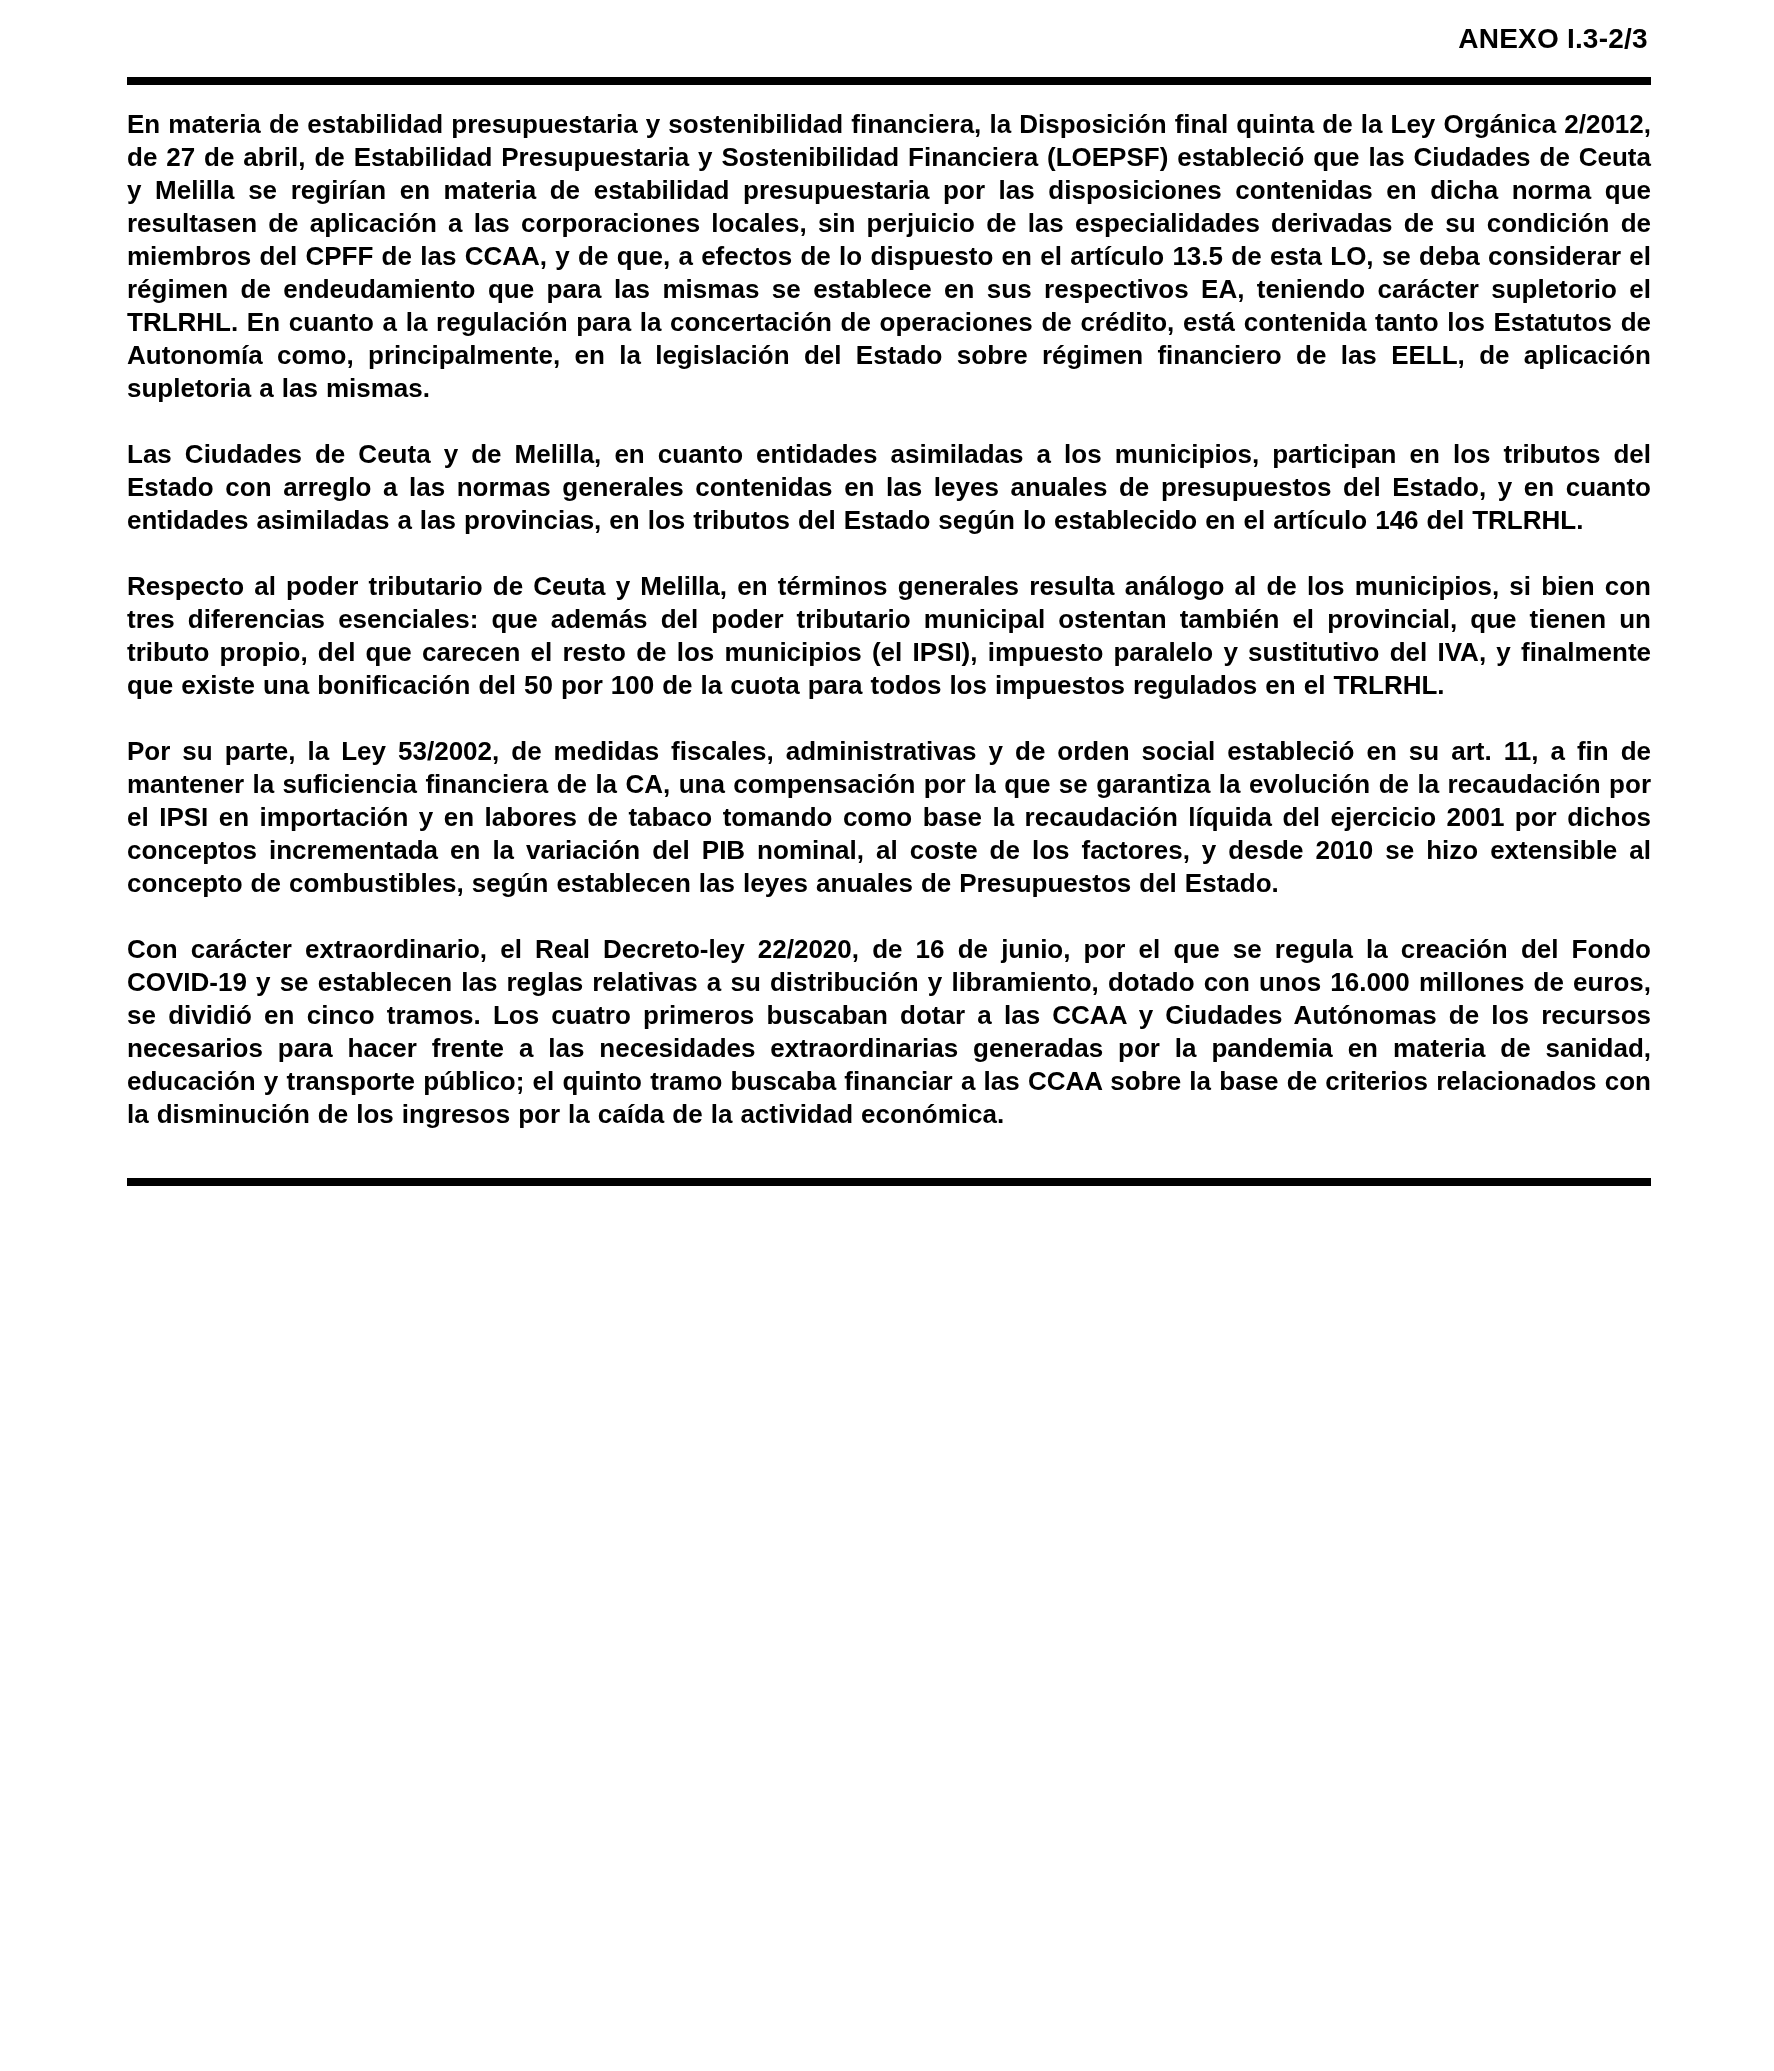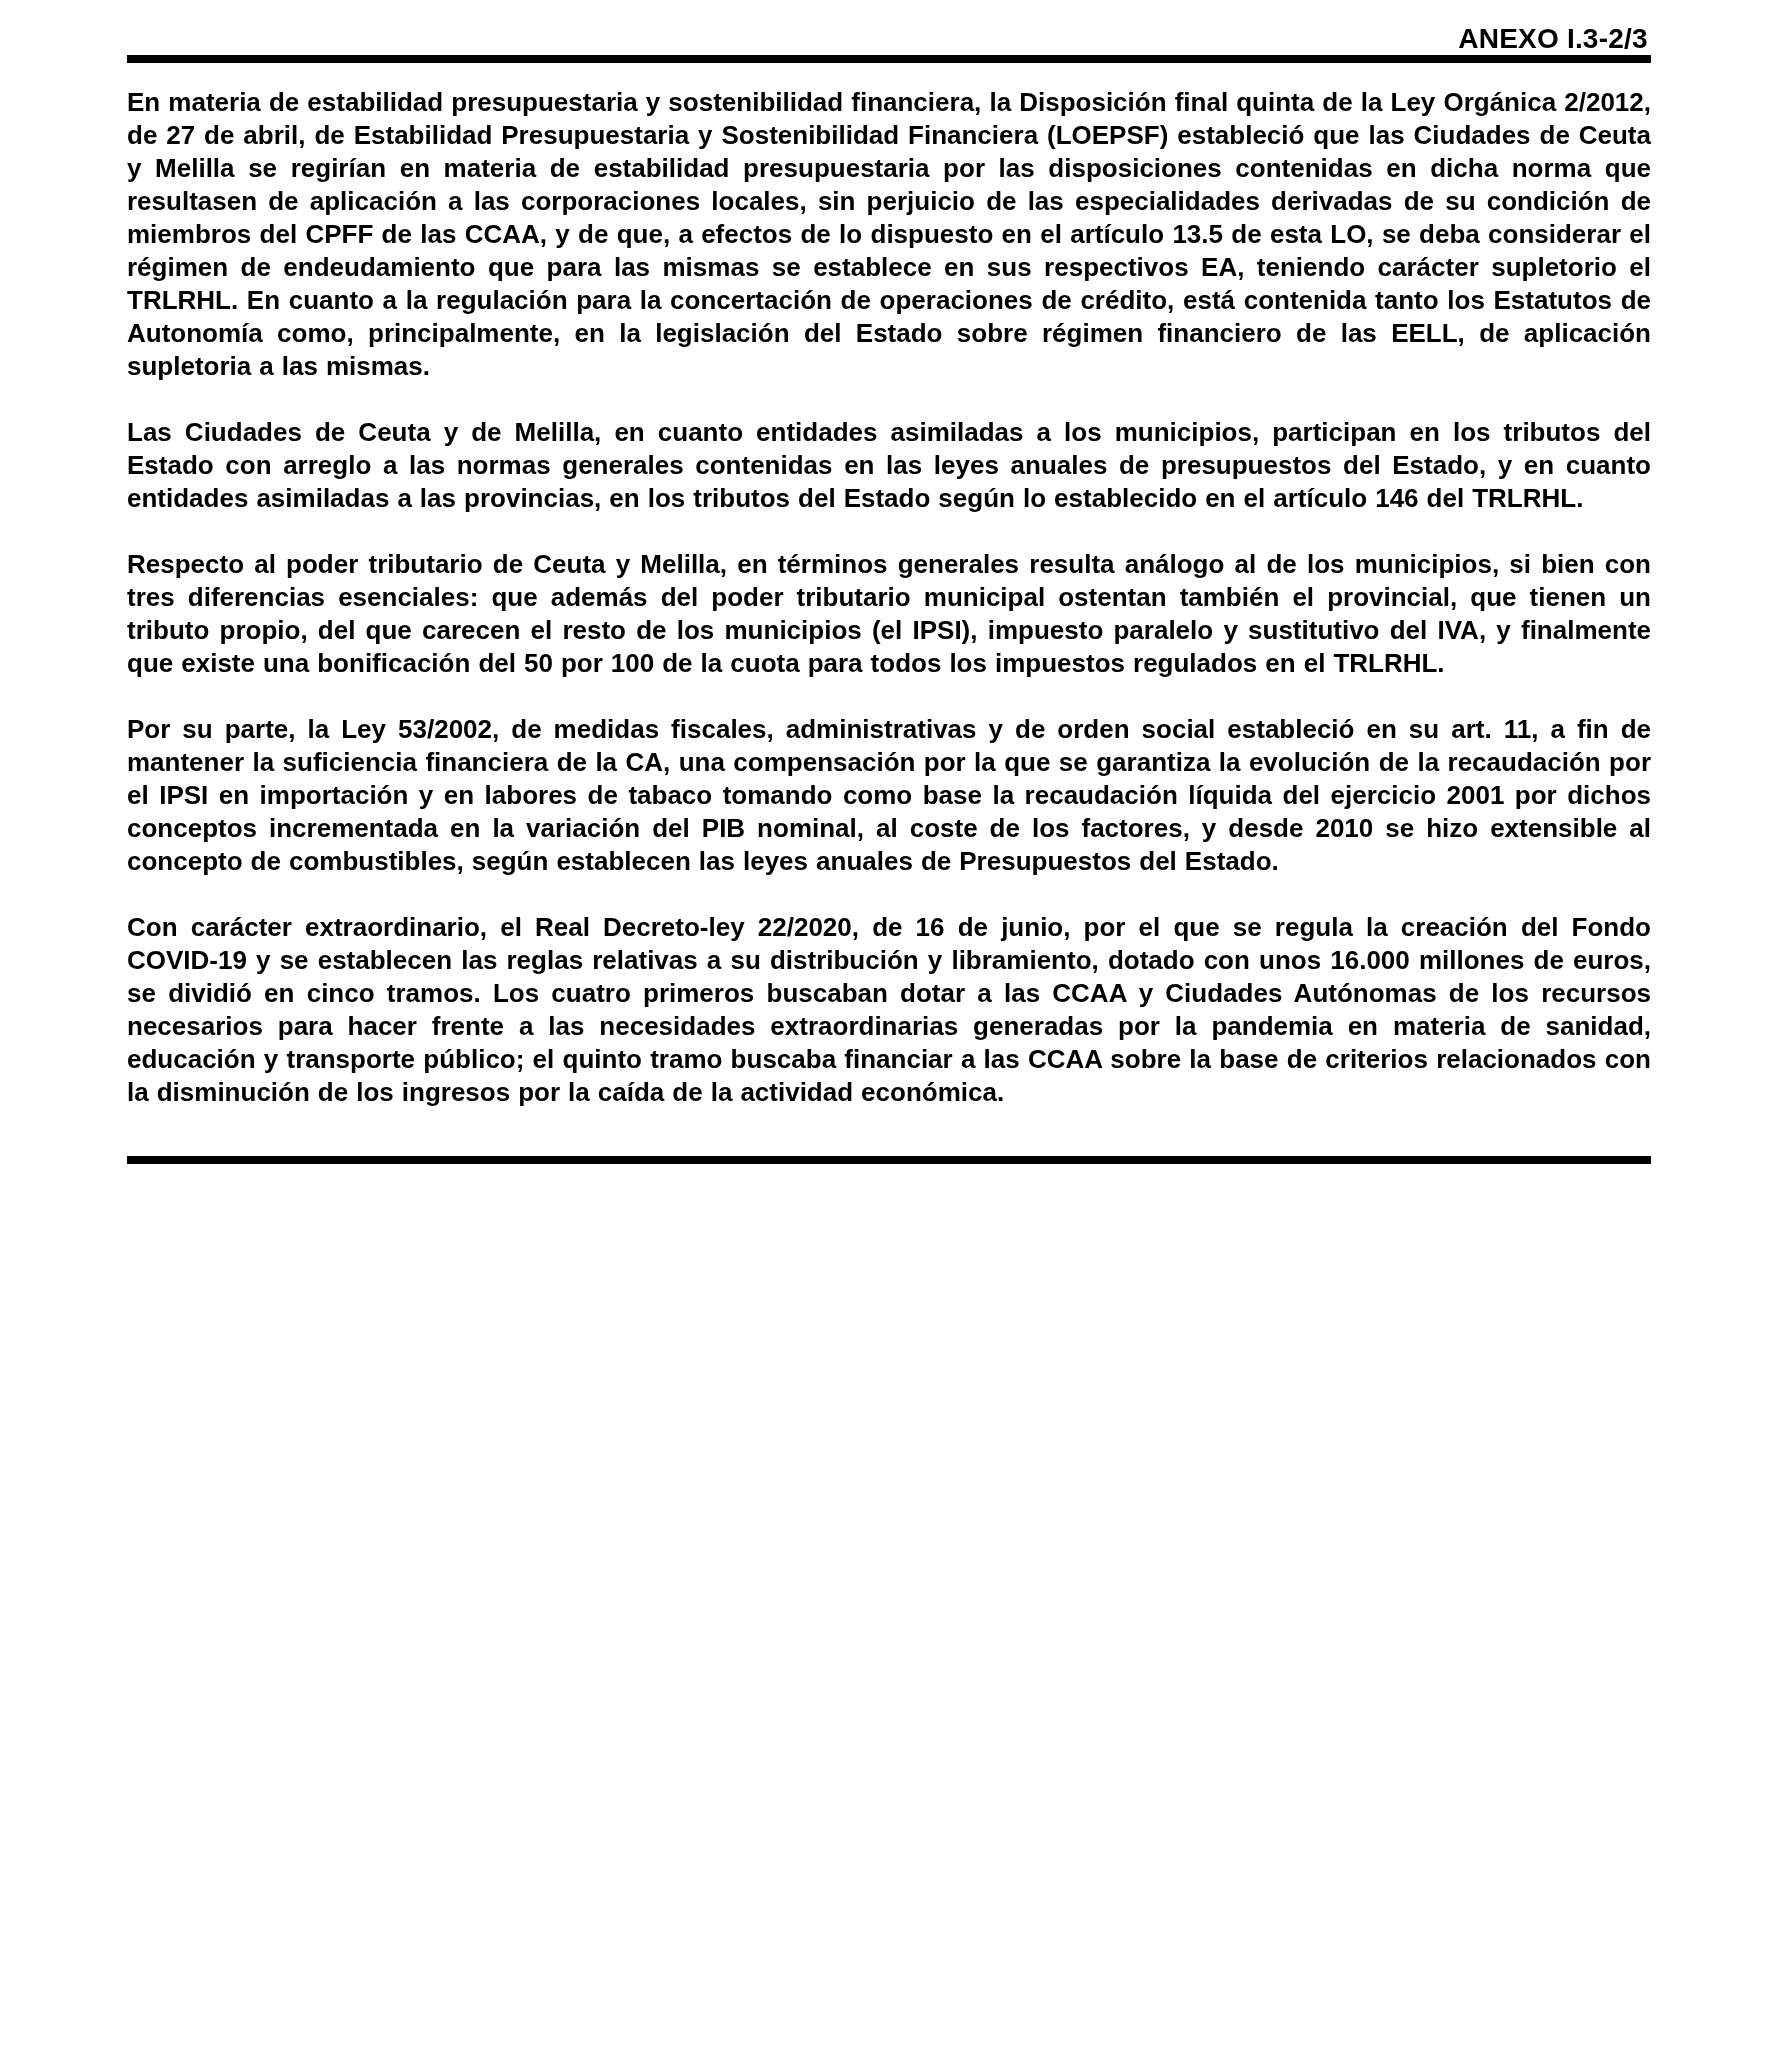--- a/index.html
+++ b/index.html
@@ -20,20 +20,21 @@
     height: 2071px;
     padding: 23.4px 124px 0 127px;
     background: #ffffff;
   }
   .header {
     text-align: right;
     font-size: 28px;
     font-weight: bold;
     letter-spacing: 0.2px;
     padding-right: 3.3px;
+    margin-bottom: 22px;
   }
   .rule {
     height: 7.5px;
     background: #000000;
     width: 100%;
   }
   .rule-top {
     margin-bottom: 23.4px;
   }
   .rule-bottom {

